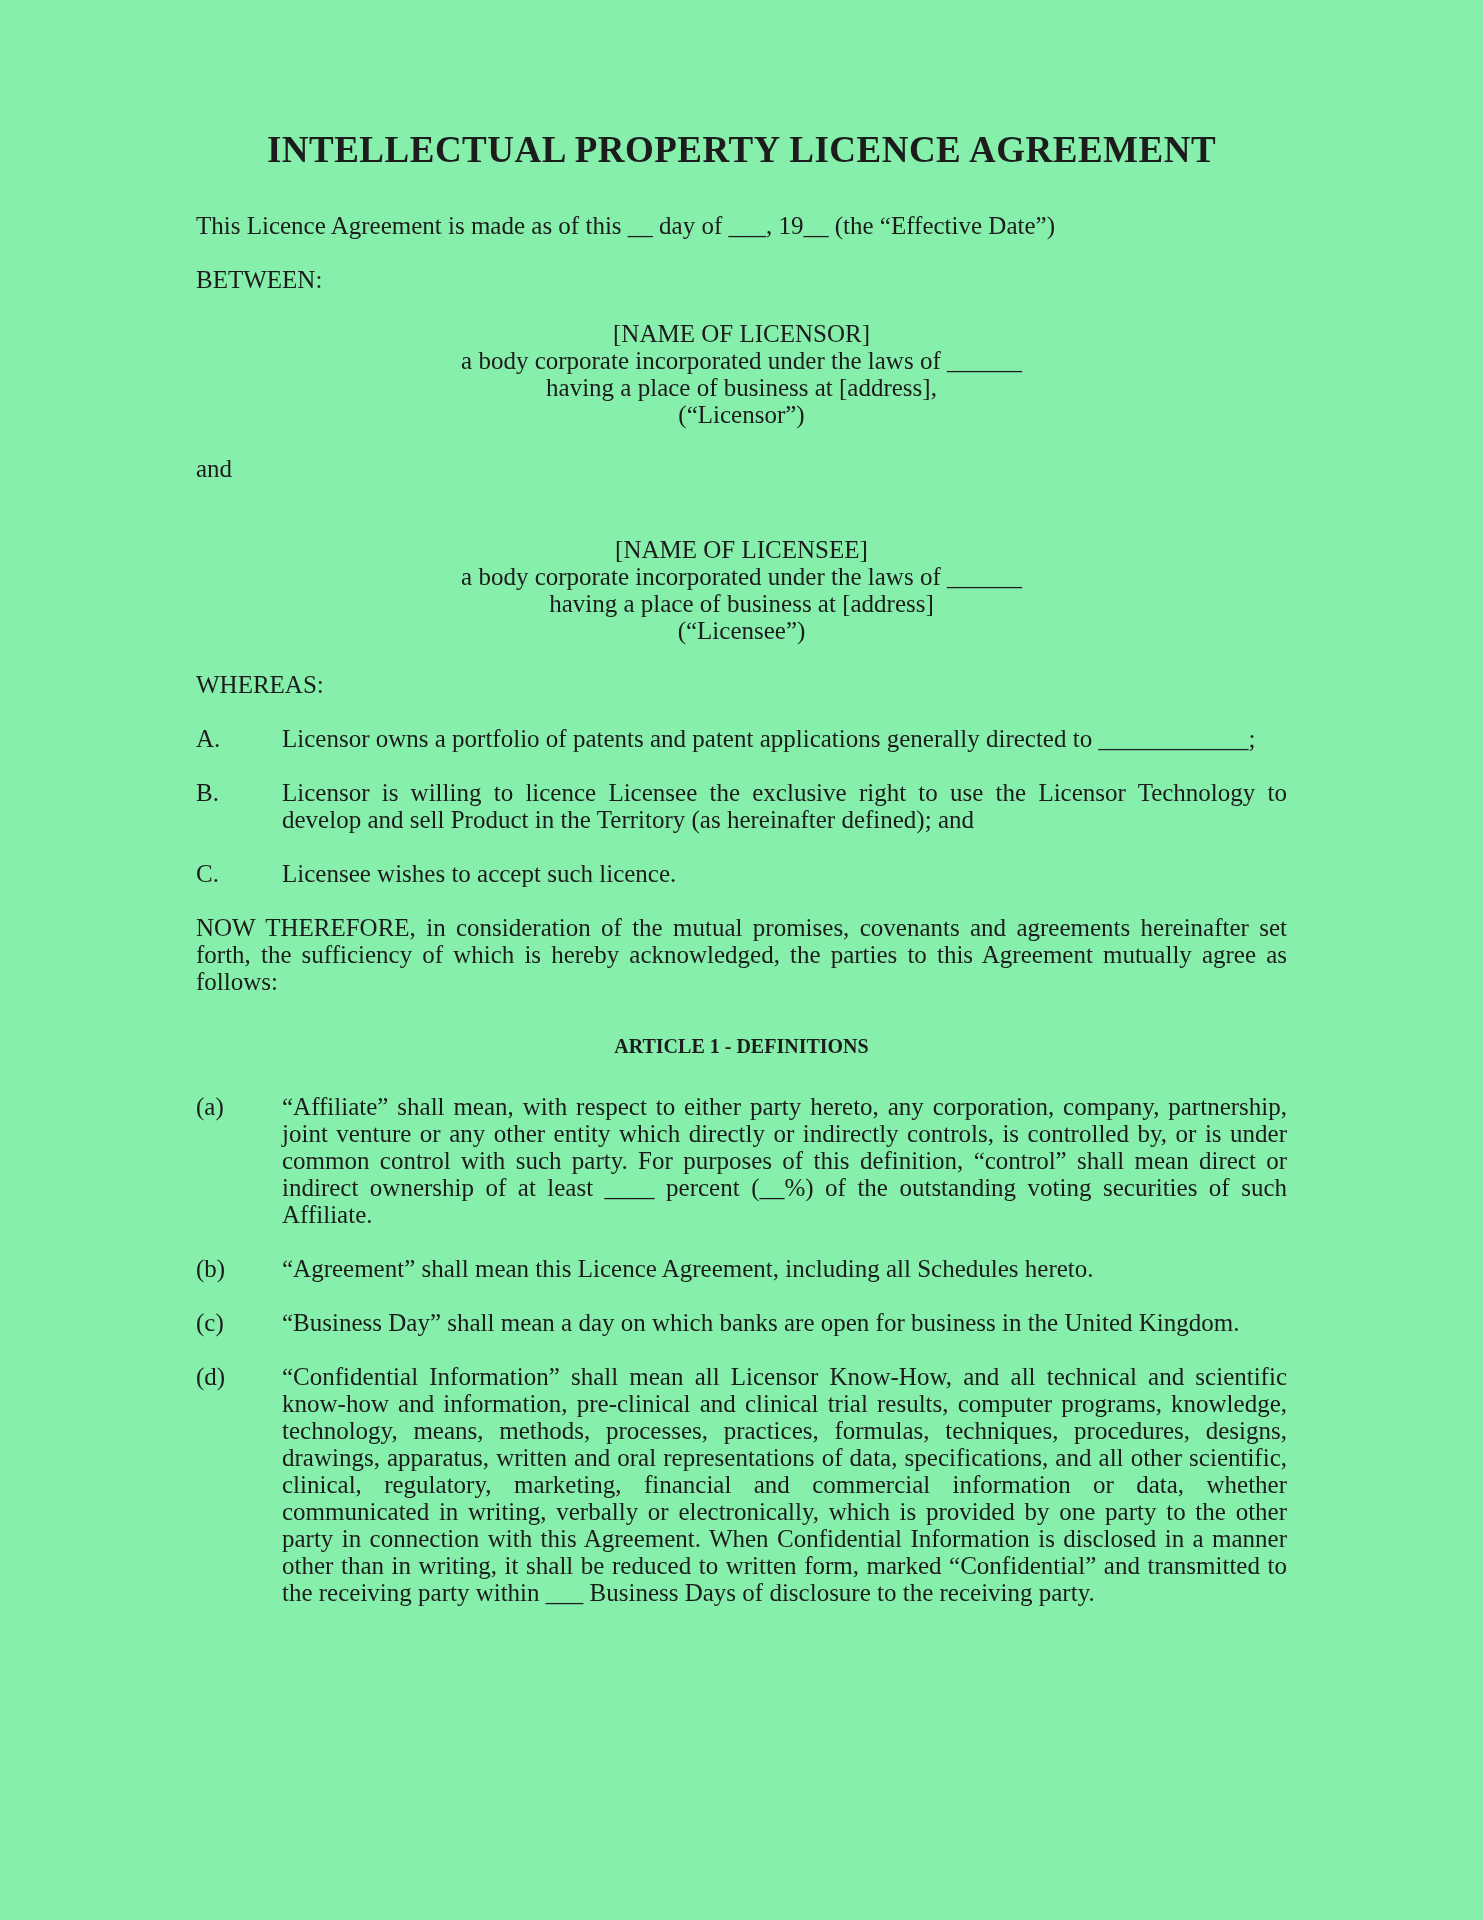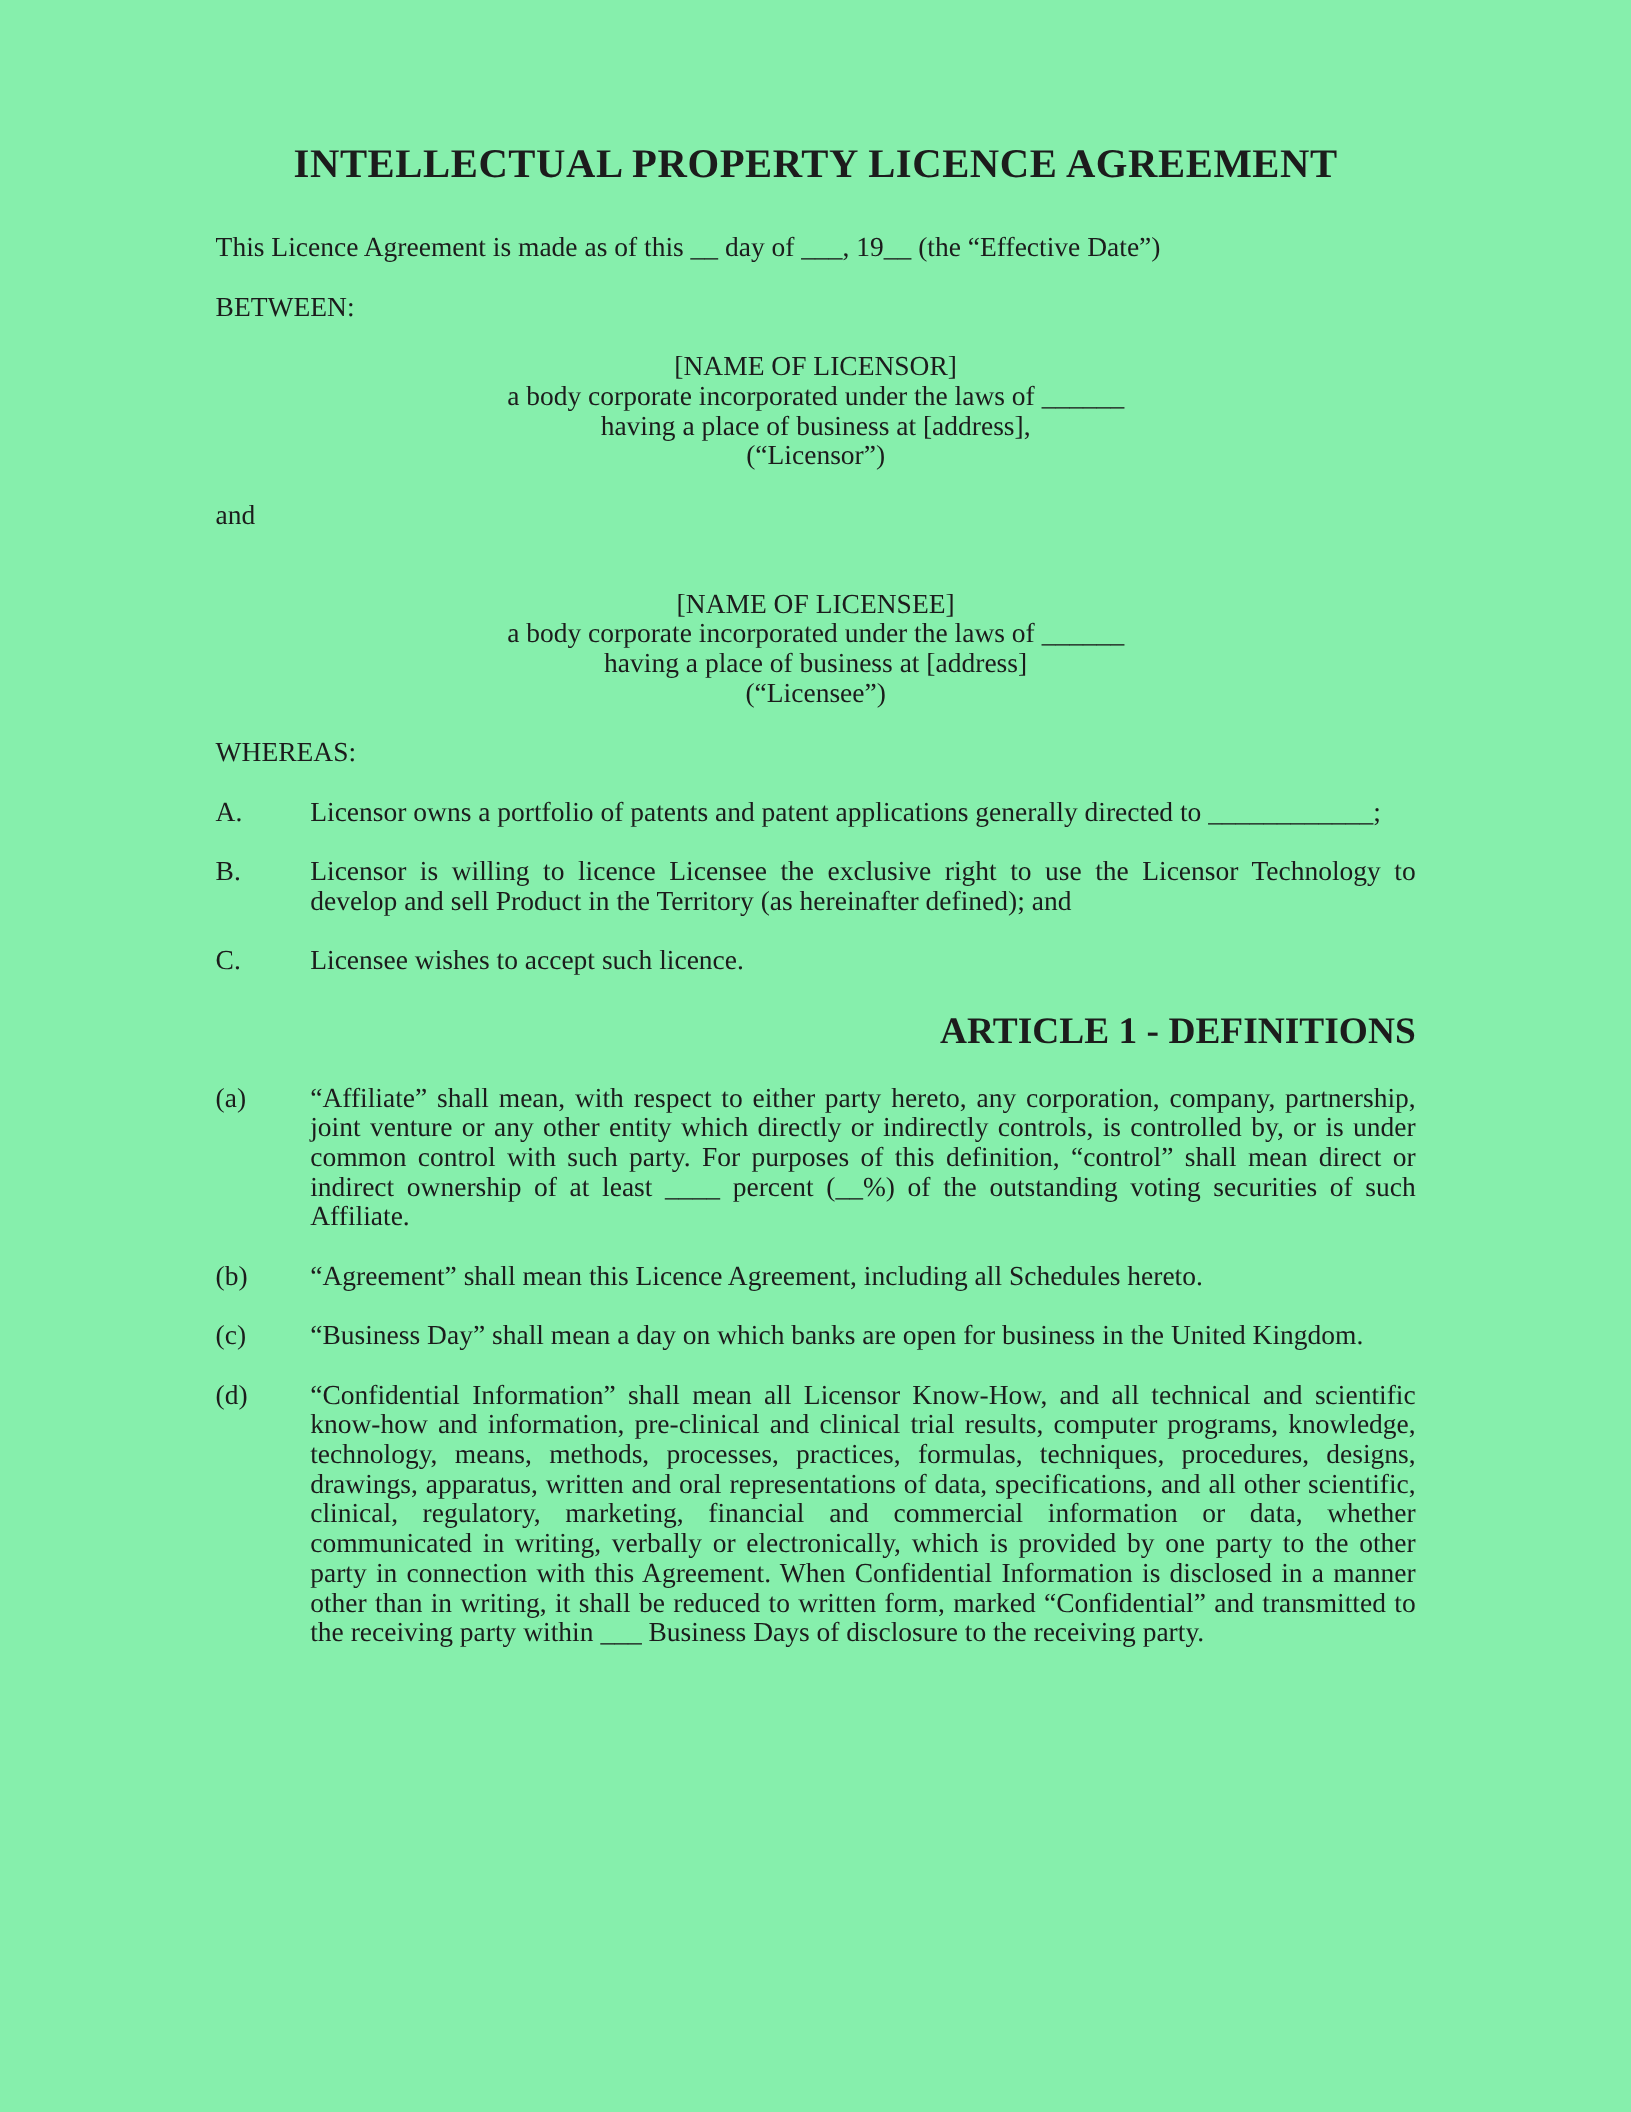--- a/index.html
+++ b/index.html
@@ -51,24 +51,24 @@
   .hang .hlabel {
     position: absolute;
     left: 0;
     top: 0;
   }
   .numlabel {
     display: inline-block;
     width: 86px;
   }
   .article-heading {
-    font-size: 34px;
+    font-size: 20px;
     line-height: 34px;
     font-weight: bold;
-    text-align: right;
+    text-align: center;
     margin: 34px 0 30px 0;
   }
   .section-label { margin: 0 0 27px 0; }
 </style>
 </head>
 <body>
 
 <div class="page">
 
   <h1 class="doc-title">INTELLECTUAL PROPERTY LICENCE AGREEMENT</h1>
@@ -103,20 +103,21 @@
   <div class="hang">
     <span class="hlabel bold">B.</span>
     <span>Licensor is willing to licence Licensee the exclusive right to use the Licensor Technology to develop and sell Product in the Territory (as hereinafter defined); and</span>
   </div>
 
   <div class="hang">
     <span class="hlabel bold">C.</span>
     <span>Licensee wishes to accept such licence.</span>
   </div>
 
+  <p class="para"><span class="bold">NOW THEREFORE</span><span>, in consideration of the mutual promises, covenants and agreements hereinafter set forth, the sufficiency of which is hereby acknowledged, the parties to this Agreement mutually agree as follows:</span></p>
 
   <h2 class="article-heading">ARTICLE 1 - DEFINITIONS</h2>
 
 
   <div class="hang">
     <span class="hlabel">(a)</span>
     <span>“Affiliate” shall mean, with respect to either party hereto, any corporation, company, partnership, joint venture or any other entity which directly or indirectly controls, is controlled by, or is under common control with such party. For purposes of this definition, “control” shall mean direct or indirect ownership of at least ____ percent (__%) of the outstanding voting securities of such Affiliate.</span>
   </div>
 
   <div class="hang">

